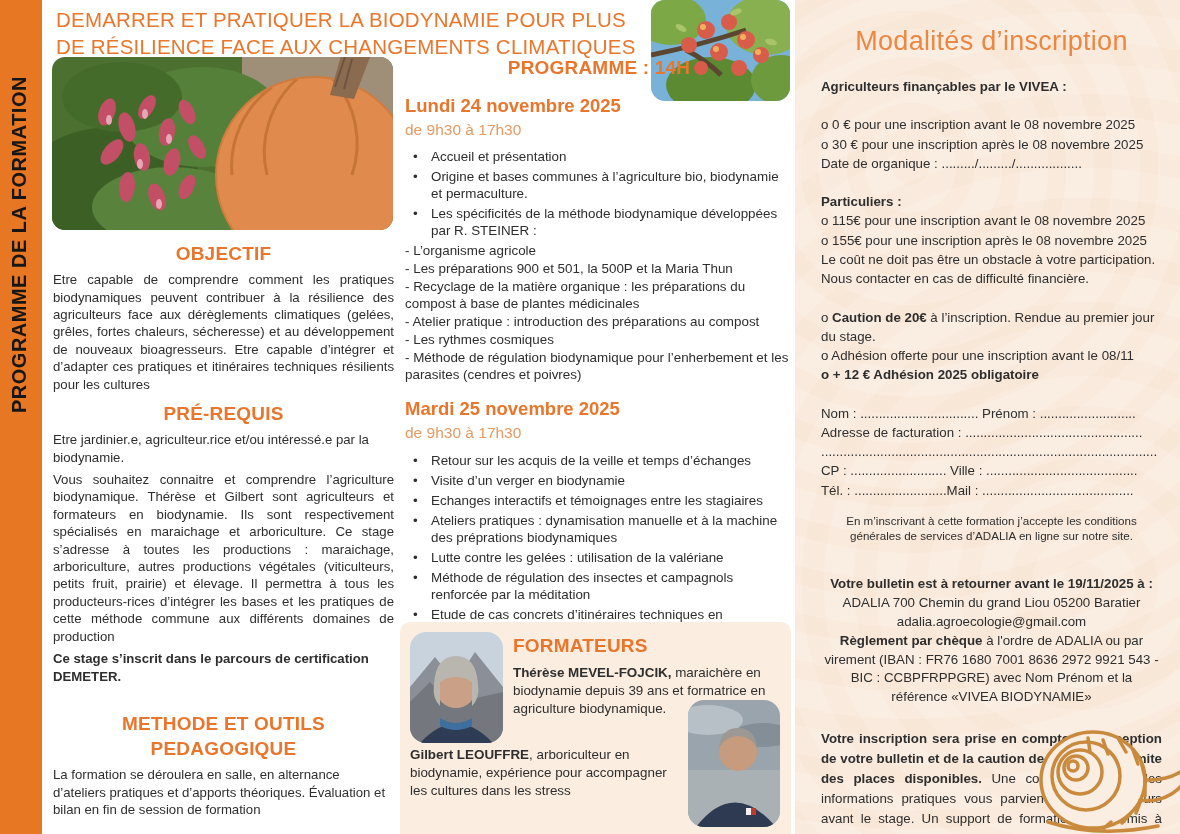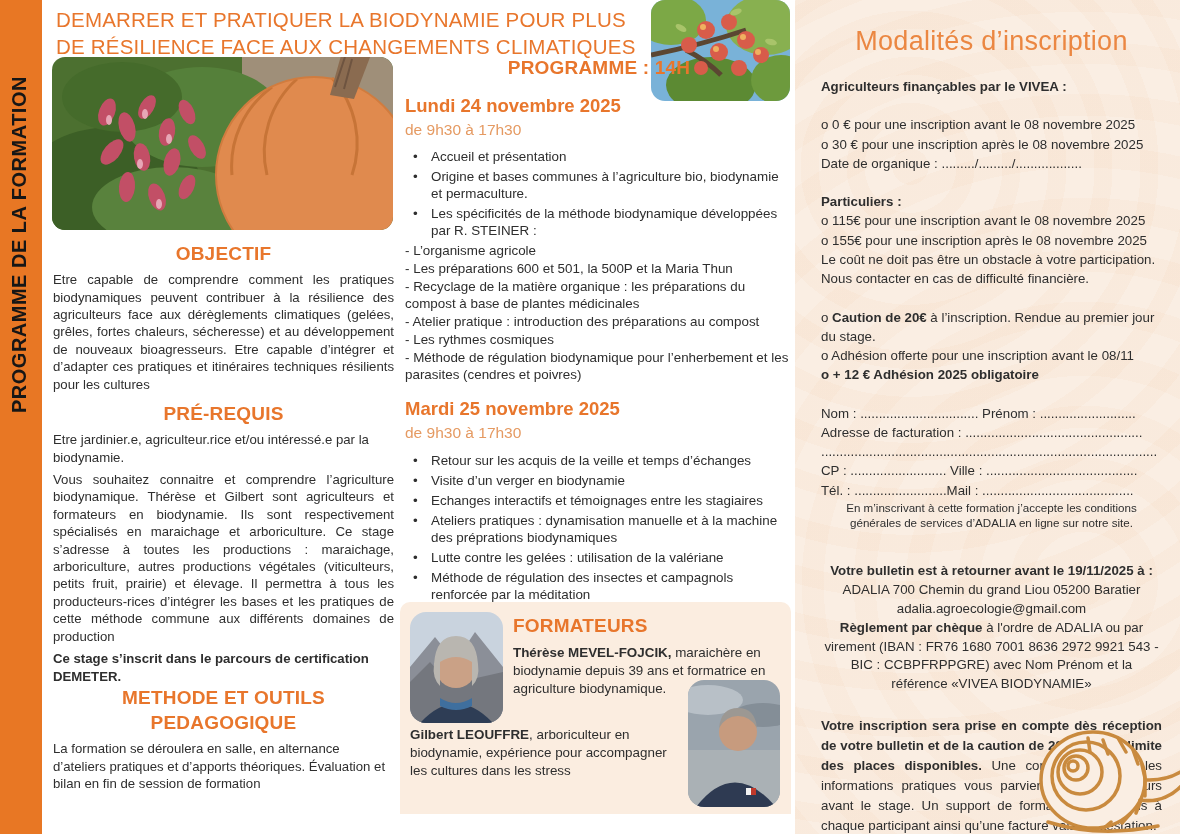--- a/index.html
+++ b/index.html
@@ -40,56 +40,56 @@
   .photo{position:absolute;overflow:hidden;border-radius:13px;}
   .photo svg{display:block;}
   .photo-veggies{left:52px;top:57px;width:341px;height:173px;}
   .photo-apples{left:651px;top:0;width:139px;height:101px;border-radius:14px;}
 
   
   .leftcol{position:absolute;left:53px;top:241px;width:341px;font-size:13.2px;line-height:1.32;}
   .h-orange{color:var(--accent-orange);font-weight:700;font-size:19px;letter-spacing:.2px;text-align:center;}
   .leftcol p{margin-top:5px;}
   .just{text-align:justify;}
-  .mt8{margin-top:8px;} .mt26{} .mt38{margin-top:38px;}
+  .mt8{margin-top:8px;} .mt26{margin-top:26px;} .mt38{margin-top:38px;}
   .bold{font-weight:700;}
 
   
   .midcol{position:absolute;left:405px;top:56px;width:388px;font-size:13.4px;line-height:1.27;}
   .prog-heading{font-size:19px;}
   .day-title{color:var(--accent-orange);font-weight:700;font-size:18.5px;margin-top:14px;}
   .day-time{color:var(--light-orange);font-size:15.5px;margin-top:2px;}
   ul.bullets{list-style:none;margin-top:9px;}
   ul.bullets li{position:relative;padding-left:26px;margin-bottom:3px;}
   ul.bullets li::before{content:"•";position:absolute;left:8px;top:0;}
   .dashes div{margin-bottom:1px;}
   .bilan{margin-top:16px;margin-left:-6px;}
 
   
-  .formateurs{position:absolute;left:400px;top:602px;width:391px;height:212px;background:var(--formateurs-cream);border-radius:10px 10px 0 0;}
+  .formateurs{position:absolute;left:400px;top:622px;width:391px;height:212px;background:var(--formateurs-cream);border-radius:10px 10px 0 0;}
   .formateurs .h-orange{position:absolute;left:113px;top:13px;}
   .photo-therese{left:10px;top:10px;width:93px;height:111px;border-radius:16px;}
   .photo-gilbert{left:288px;top:78px;width:92px;height:127px;border-radius:16px;}
   .formateur-text-1{position:absolute;left:113px;top:42px;width:270px;font-size:13.4px;line-height:1.35;}
   .formateur-text-2{position:absolute;left:10px;top:124px;width:260px;font-size:13.4px;line-height:1.35;}
 
   
   .rightpanel{
     position:absolute;left:795px;top:0;width:385px;height:834px;
     background:
       repeating-radial-gradient(circle at 30% 20%, rgba(230,150,80,.045) 0 18px, rgba(230,150,80,0) 18px 46px),
       repeating-radial-gradient(circle at 75% 70%, rgba(230,150,80,.04) 0 22px, rgba(230,150,80,0) 22px 52px),
       var(--panel-cream);
     padding:22px 18px 0 26px;
     font-size:13.3px;line-height:1.45;
   }
   .modalites-title{color:var(--title-orange);font-size:27px;text-align:center;font-weight:400;letter-spacing:.3px;margin-bottom:16px;}
   .rp-line{margin:0;}
   .rp-gap{height:19px;}
-  .note{font-size:11.6px;text-align:center;line-height:1.3;margin-top:0;}
+  .note{font-size:11.6px;text-align:center;line-height:1.3;margin-top:13px;}
   .centered-block{text-align:center;margin-top:32px;line-height:1.42;}
   .final-para{margin-top:22px;text-align:justify;line-height:1.5;}
   .snail{position:absolute;right:-28px;bottom:-6px;width:200px;height:130px;pointer-events:none;}
 </style>
 </head>
 <body>
 
 <div class="page">
 
   <div class="sidebar">
@@ -189,21 +189,21 @@
 
     <div class="day-title">Lundi 24 novembre 2025</div>
     <div class="day-time">de 9h30 à 17h30</div>
     <ul class="bullets">
         <li>Accueil et présentation</li>
         <li>Origine et bases communes à l’agriculture bio, biodynamie et permaculture.</li>
         <li>Les spécificités de la méthode biodynamique développées par R. STEINER :</li>
       </ul>
     <div class="dashes">
         <div>- L’organisme agricole</div>
-        <div>- Les préparations 600 et 501, la 500P et la Maria Thun</div>
+        <div>- Les préparations 900 et 501, la 500P et la Maria Thun</div>
         <div>- Recyclage de la matière organique : les préparations du compost à base de plantes médicinales</div>
         <div>- Atelier pratique : introduction des préparations au compost</div>
         <div>- Les rythmes cosmiques</div>
         <div>- Méthode de régulation biodynamique pour l’enherbement et les parasites (cendres et poivres)</div>
       </div>
 
     <div class="day-title">Mardi 25 novembre 2025</div>
     <div class="day-time">de 9h30 à 17h30</div>
     <ul class="bullets">
         <li>Retour sur les acquis de la veille et temps d’échanges</li>

